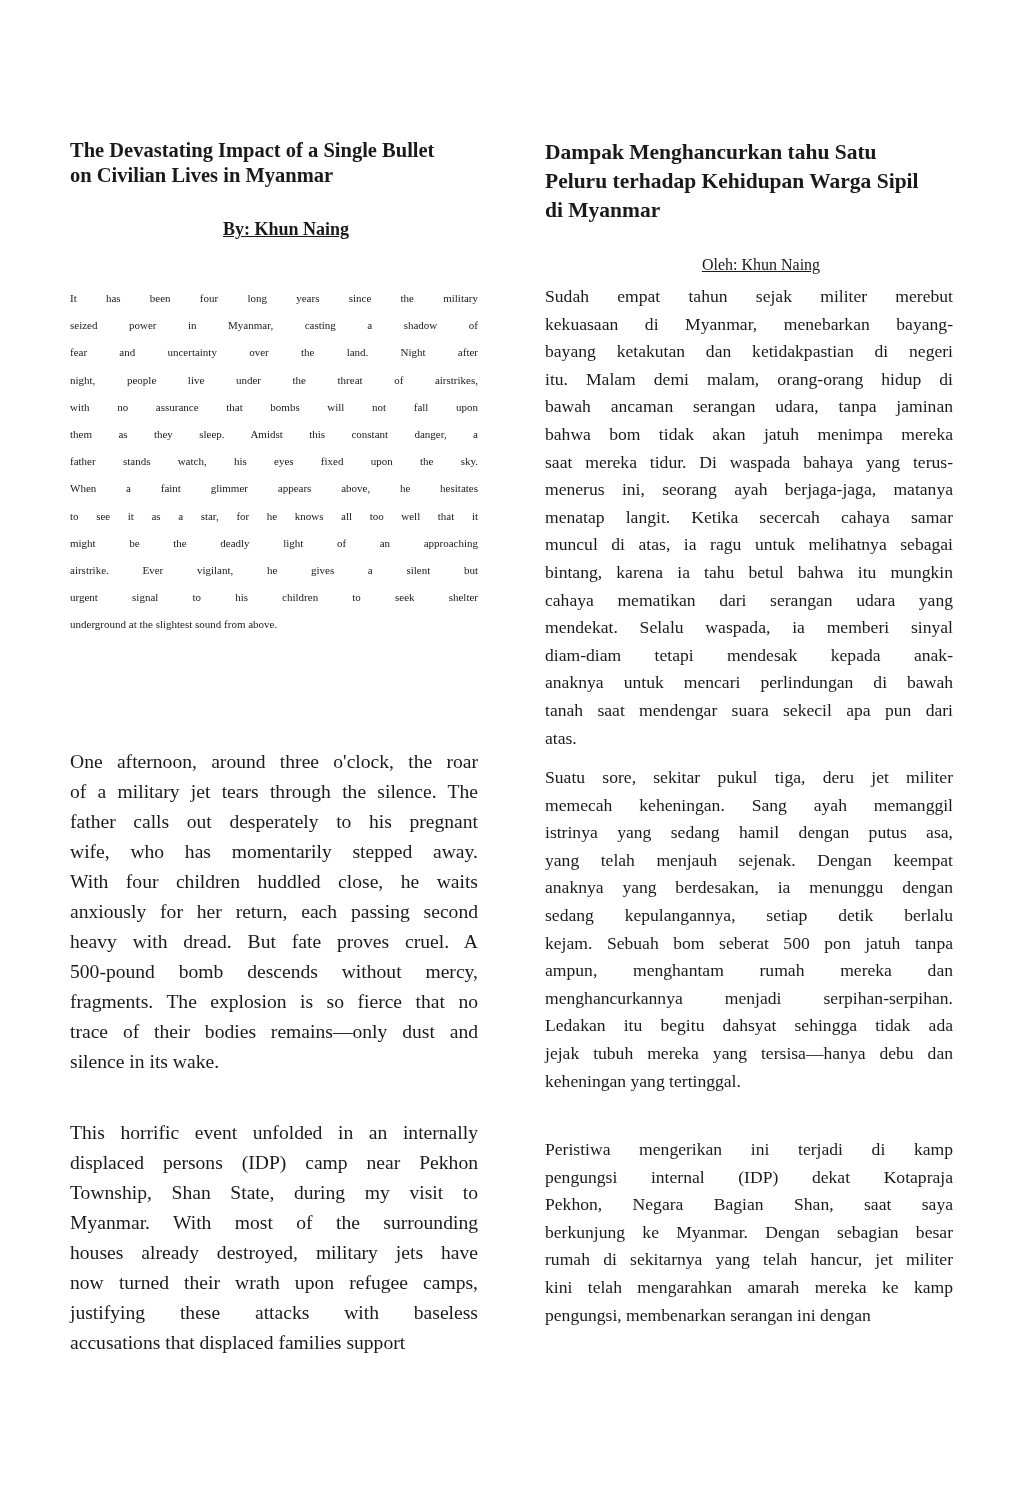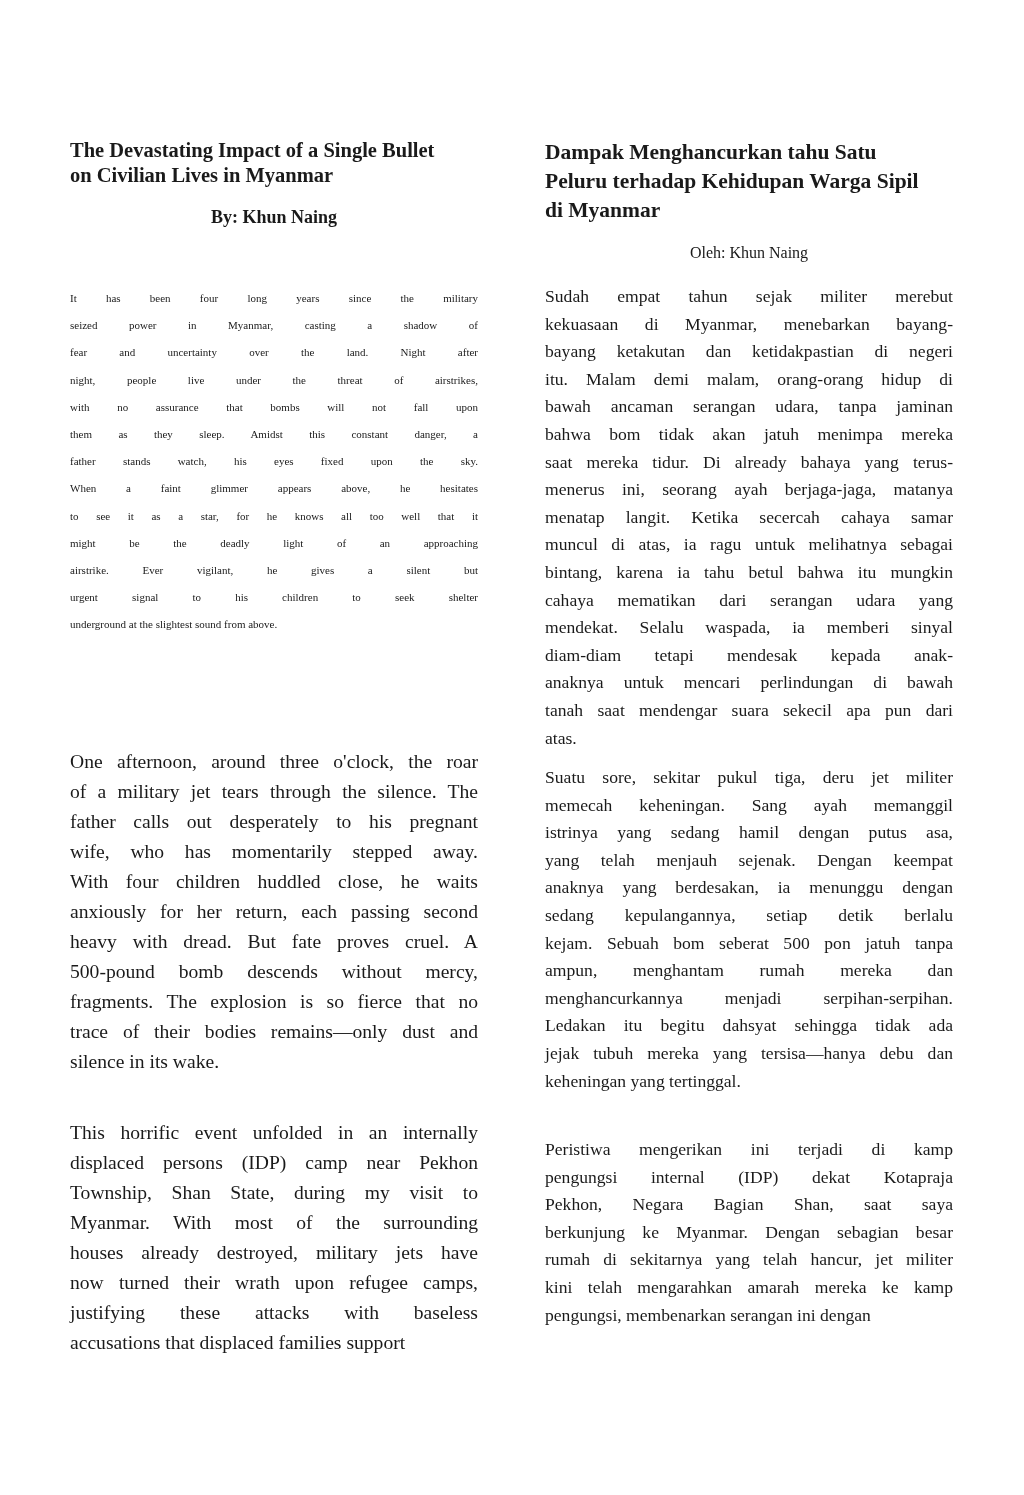--- a/index.html
+++ b/index.html
@@ -28,21 +28,22 @@
     width: 100%;
     text-align: left;
     font-weight: bold;
     margin: 0;
   }
   .byline {
     position: absolute;
     left: 0;
     width: 100%;
     text-align: center;
-    margin: 0;
+    margin: 12px;
+    text-decoration: underline;
   }
   .para {
     position: absolute;
     left: 0;
     width: 100%;
     margin: 0;
   }
   .line {
     display: block;
     text-align: justify;
@@ -128,21 +129,21 @@
   </h1>
   <p class="byline">Oleh: Khun Naing</p>
 
   <p class="para p1">
     <span class="line">Sudah empat tahun sejak militer merebut</span>
     <span class="line">kekuasaan di Myanmar, menebarkan bayang-</span>
     <span class="line">bayang ketakutan dan ketidakpastian di negeri</span>
     <span class="line">itu. Malam demi malam, orang-orang hidup di</span>
     <span class="line">bawah ancaman serangan udara, tanpa jaminan</span>
     <span class="line">bahwa bom tidak akan jatuh menimpa mereka</span>
-    <span class="line">saat mereka tidur. Di already bahaya yang terus-</span>
+    <span class="line">saat mereka tidur. Di waspada bahaya yang terus-</span>
     <span class="line">menerus ini, seorang ayah berjaga-jaga, matanya</span>
     <span class="line">menatap langit. Ketika secercah cahaya samar</span>
     <span class="line">muncul di atas, ia ragu untuk melihatnya sebagai</span>
     <span class="line">bintang, karena ia tahu betul bahwa itu mungkin</span>
     <span class="line">cahaya mematikan dari serangan udara yang</span>
     <span class="line">mendekat. Selalu waspada, ia memberi sinyal</span>
     <span class="line">diam-diam tetapi mendesak kepada anak-</span>
     <span class="line">anaknya untuk mencari perlindungan di bawah</span>
     <span class="line">tanah saat mendengar suara sekecil apa pun dari</span>
     <span class="line last">atas.</span>

